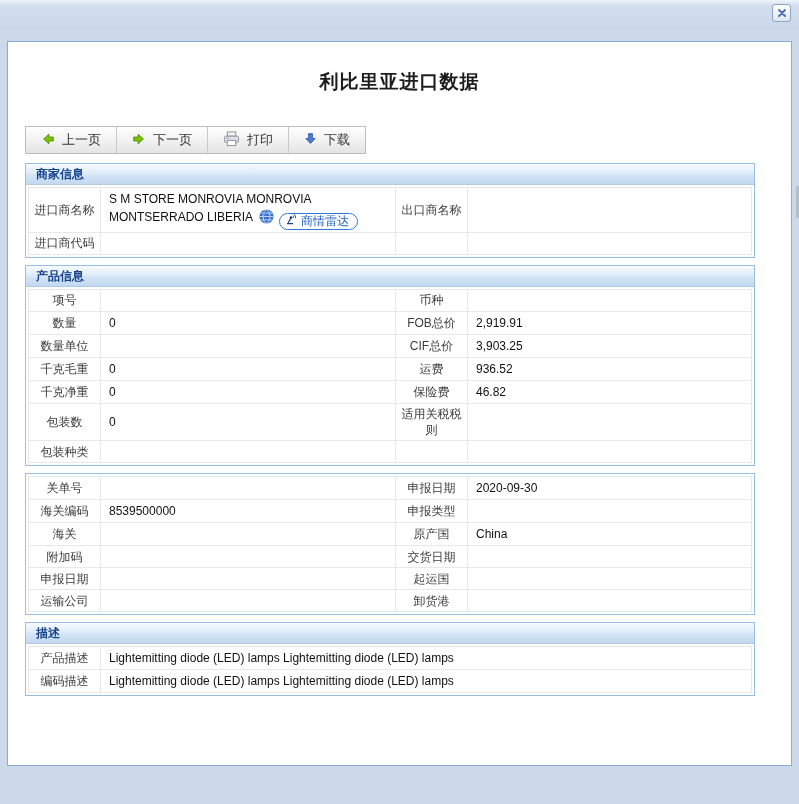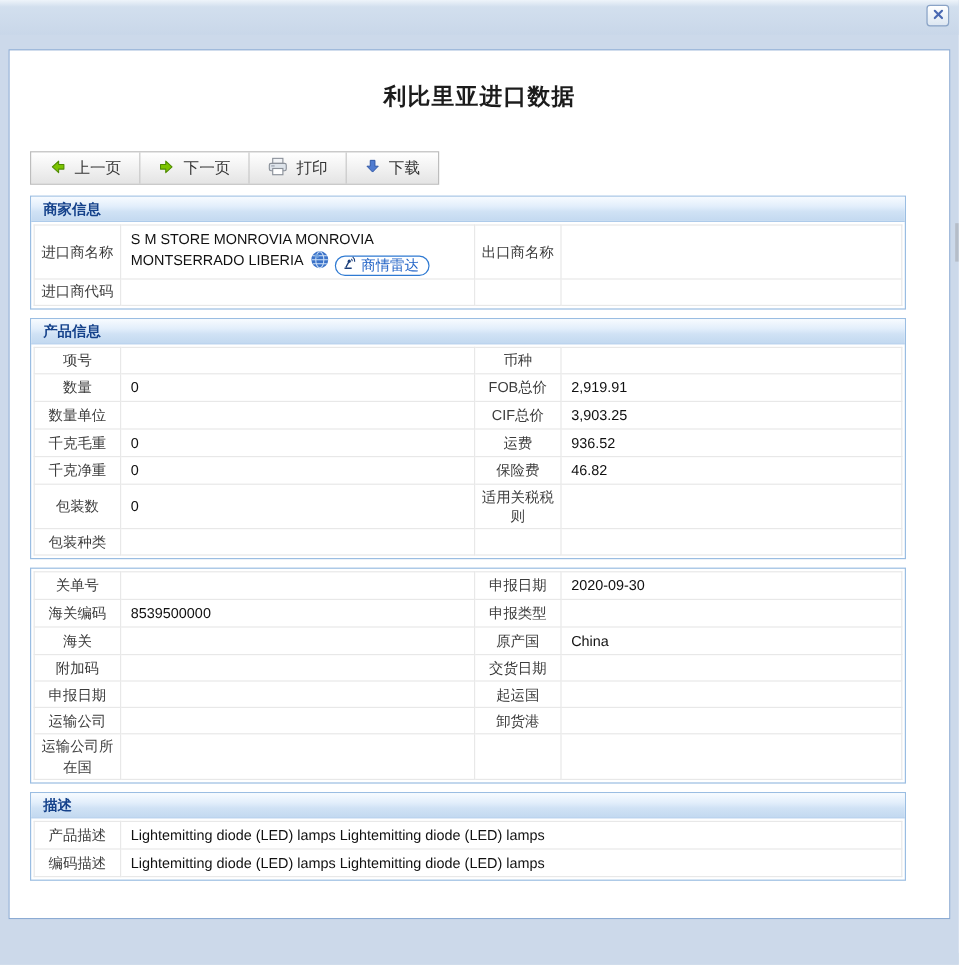--- a/index.html
+++ b/index.html
@@ -300,26 +300,20 @@
             <td class="val"></td>
             <td class="lbl">起运国</td>
             <td class="val"></td>
           </tr>
           <tr>
             <td class="lbl">运输公司</td>
             <td class="val"></td>
             <td class="lbl">卸货港</td>
             <td class="val"></td>
           </tr>
-          <tr class="tall">
-            <td class="lbl">运输公司所在国</td>
-            <td class="val"></td>
-            <td class="lbl"></td>
-            <td class="val"></td>
-          </tr>
         </tbody>
           </table>
       </div>
     </div>
 
     <div class="section">
       <div class="sec-header">描述</div>
       <div class="sec-body">
         <table>
           <colgroup>

